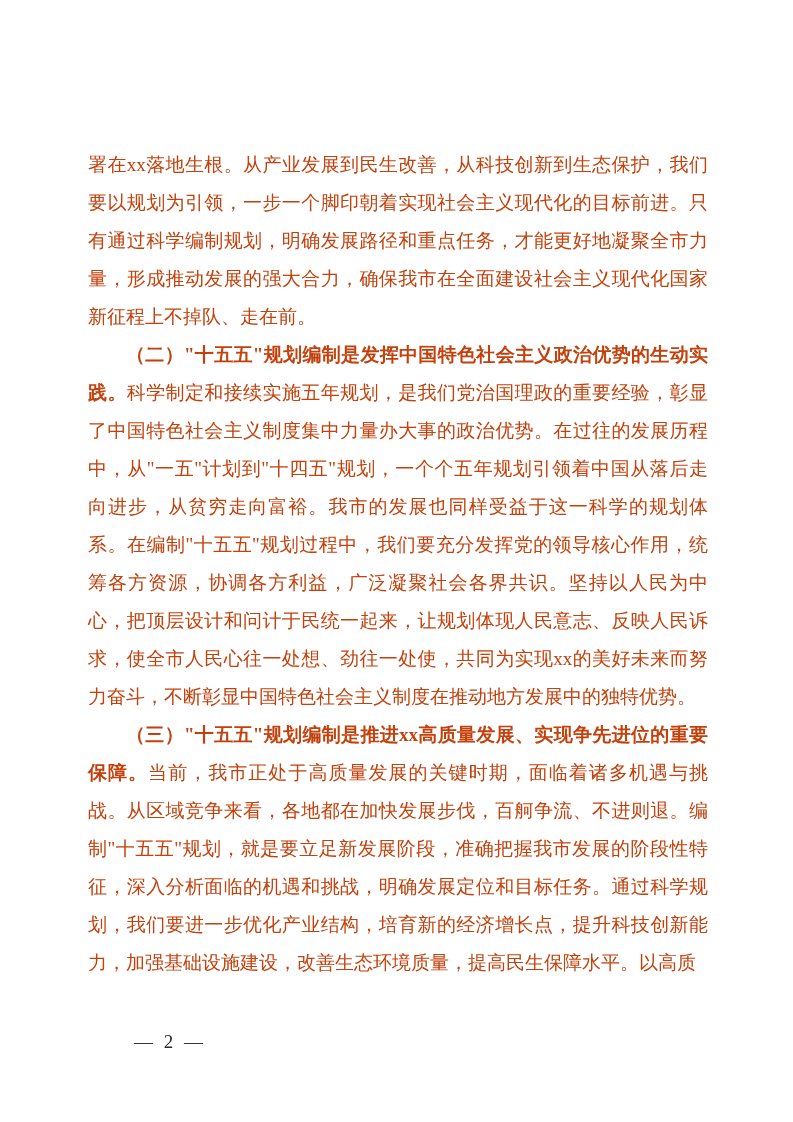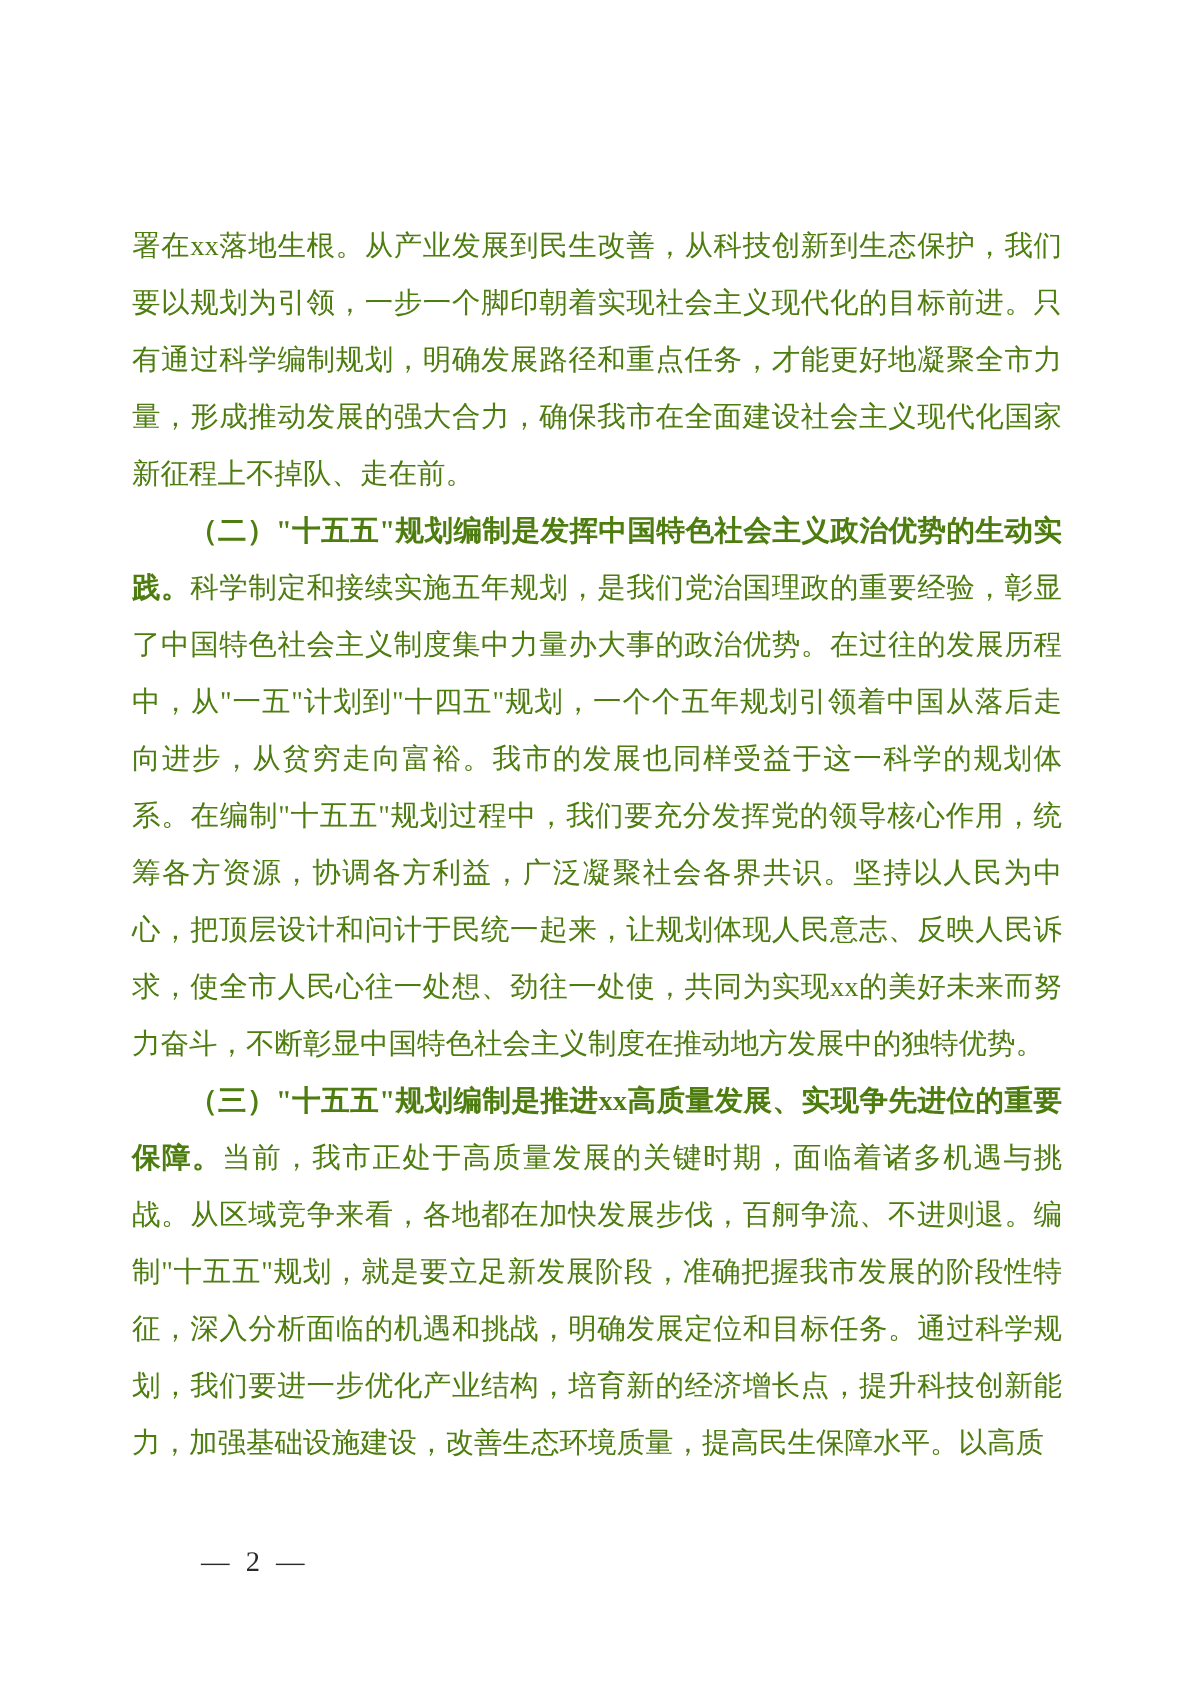--- a/index.html
+++ b/index.html
@@ -18,21 +18,21 @@
     position: absolute;
     left: 88px;
     top: 146px;
     width: 620px;
   }
   .para {
     margin: 0;
     font-family: "Liberation Serif", "DejaVu Serif", serif;
     font-size: 19px;
     line-height: 38px;
-    color: #4d7c0f;
+    color: #c2410c;
     text-align: justify;
     text-justify: inter-ideograph;
     word-break: break-all;
   }
   .para.indent {
     text-indent: 2em;
   }
   .lead {
     font-weight: bold;
   }

